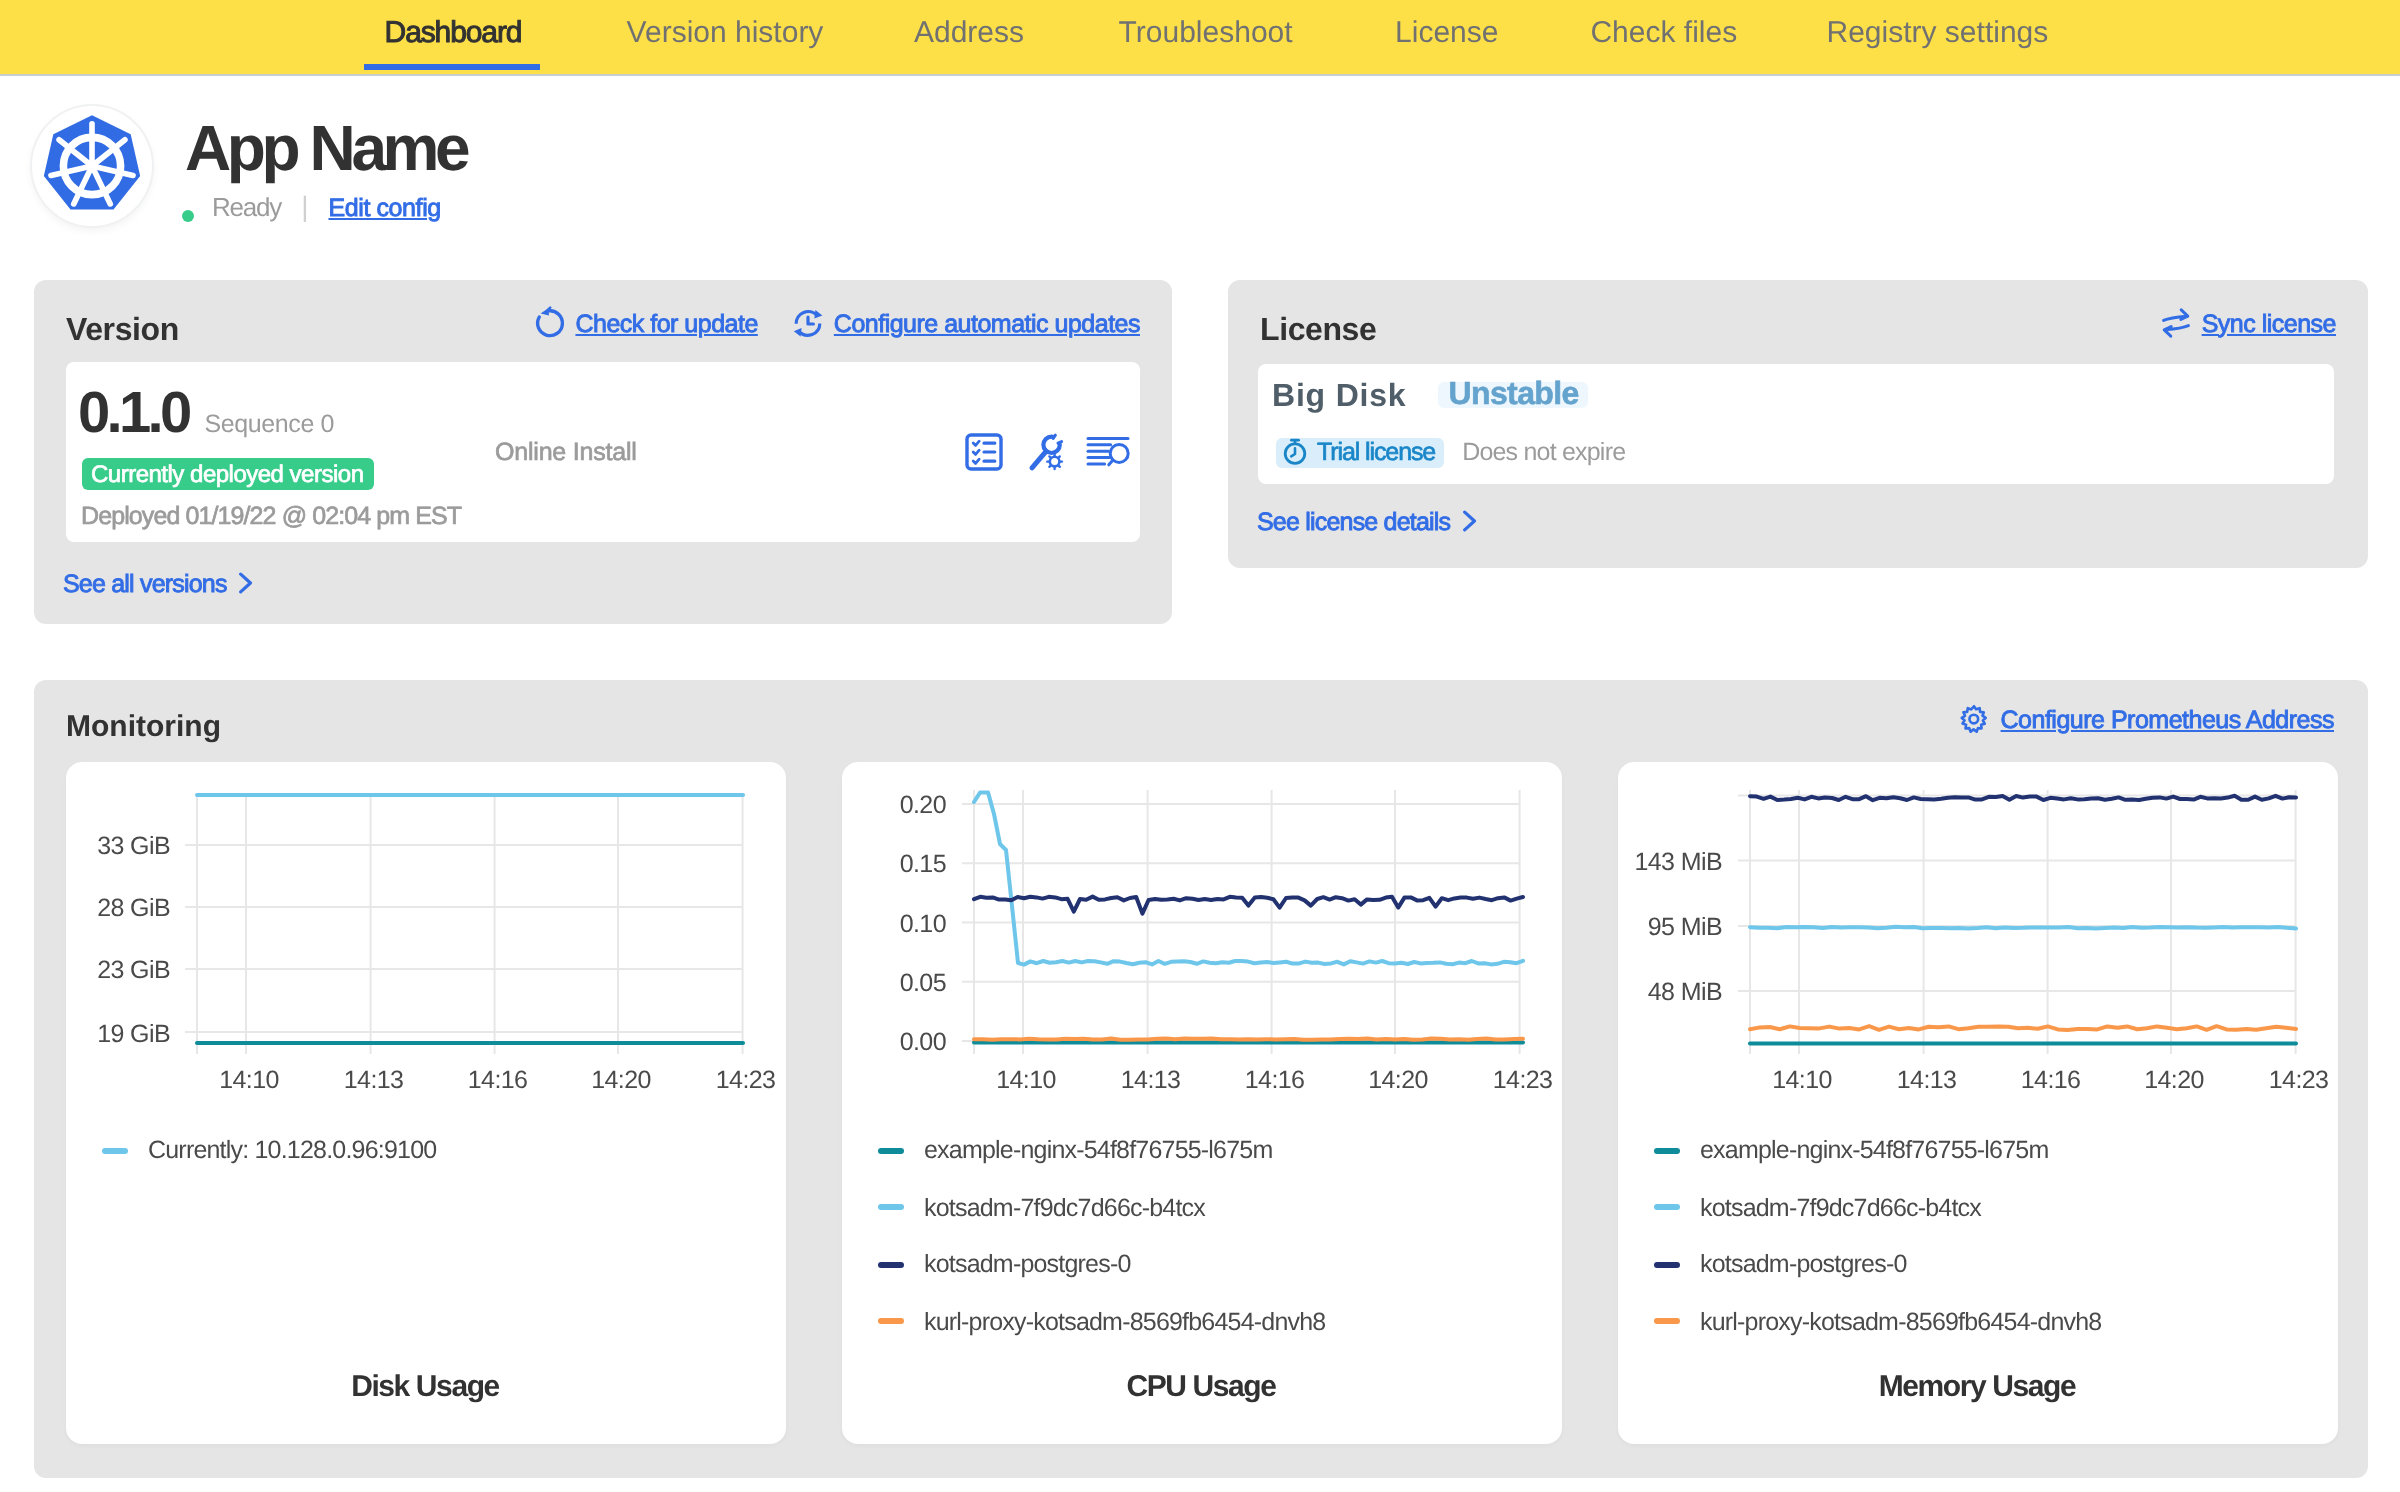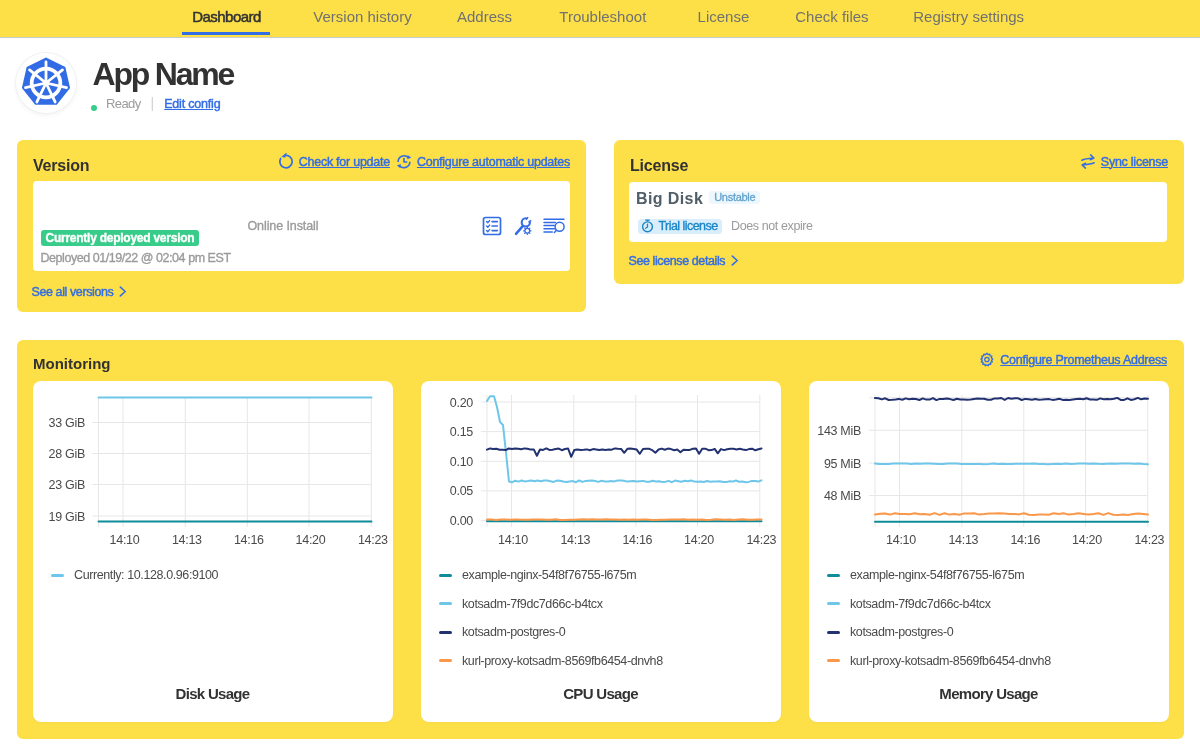--- a/index.html
+++ b/index.html
@@ -9,33 +9,33 @@
 .underline { position:absolute; left:181.7px; top:32px; width:88.3px; height:3px; background:#326de6; }
 .logo { position:absolute; left:16px; top:52.5px; width:60px; height:60px; border-radius:50%; background:#fff; box-shadow:0 0 0 1px #f0f1f2, 0 2px 5px rgba(0,0,0,.06); display:flex; align-items:center; justify-content:center; }
 .appname { position:absolute; left:92.5px; top:55.5px; font-size:32px; font-weight:700; color:#323232; letter-spacing:-2.2px; }
 .statusrow { position:absolute; left:90.5px; top:94px; height:17px; display:flex; align-items:flex-end; }
 .dot { width:6.5px; height:6.5px; border-radius:50%; background:#38cc8b; margin-right:9px; }
 .ready { color:#9b9b9b; font-size:13px; letter-spacing:-0.6px; }
 .sep { color:#d0d0d0; margin:0 10px; font-size:14px; }
 a { text-decoration:none; }
 .bluelink { color:#326de6; font-weight:400; -webkit-text-stroke:0.45px #326de6; font-size:12.5px; letter-spacing:-0.25px; display:inline-flex; align-items:center;text-decoration:underline; }
 .bluelink svg { margin-right:5px; }
-.card { position:absolute; background:#fde047; border-radius:6px; }
+.card { position:absolute; background:#e5e5e5; border-radius:6px; }
 .cardhead { position:absolute; left:16px; top:16.5px; font-size:16px; font-weight:700; color:#323232; letter-spacing:-0.2px; }
-.headlinks { position:absolute; right:15.5px; top:13px; display:flex; align-items:center; gap:6px; }
+.headlinks { position:absolute; right:15.5px; top:13px; display:flex; align-items:center; gap:17px; }
 .innercard { position:absolute; background:#fff; border-radius:4px; }
 .seelink { position:absolute; left:14.5px; font-size:12.5px; font-weight:400; -webkit-text-stroke:0.45px #326de6; color:#326de6; letter-spacing:-0.4px; display:flex; align-items:center; }
 .vnum { font-size:29px; font-weight:700; color:#323232; letter-spacing:-1.85px; }
 .seq { font-size:12.5px; color:#9b9b9b; margin-left:8px; letter-spacing:-0.2px; }
-.greenbadge { display:inline-block; background:#38cc8b; color:#fff; font-size:12px; font-weight:700; -webkit-text-stroke:0.35px #fff; border-radius:3px; padding:0 5px; line-height:16.3px; letter-spacing:-0.25px; }
+.greenbadge { display:inline-block; background:#38cc8b; color:#fff; font-size:12px; font-weight:400; -webkit-text-stroke:0.35px #fff; border-radius:3px; padding:0 5px; line-height:16.3px; letter-spacing:-0.25px; }
 .deployed { font-size:12.5px; color:#9b9b9b; font-weight:400; -webkit-text-stroke:0.35px #9b9b9b; letter-spacing:-0.45px; }
 .onlineinstall { font-size:12.5px; color:#9b9b9b; font-weight:400; -webkit-text-stroke:0.35px #9b9b9b; letter-spacing:-0.1px; }
 .vicons { display:flex; align-items:center; gap:10px; }
 .bigbank { font-size:16px; font-weight:700; color:#4f5e68; letter-spacing:0.4px; }
-.unstable { background:#eef7fd; color:#64a3cd; font-size:11px; font-weight:400; -webkit-text-stroke:0.3px #64a3cd; border-radius:3px; padding:0 5px; line-height:13px; margin-left:6px; margin-top:-2px; letter-spacing:-0.3px; }
+.unstable { background:#eef7fd; color:#64a3cd; font-size:16px; font-weight:700; -webkit-text-stroke:0.3px #64a3cd; border-radius:3px; padding:0 5px; line-height:13px; margin-left:16px; margin-top:-2px; letter-spacing:-0.3px; }
 .trialbadge { background:#d9eefa; color:#1a86c8; font-size:12.5px; font-weight:400; -webkit-text-stroke:0.35px #1a86c8; border-radius:3px; height:15.5px; padding:0 4px 0 3px; display:inline-flex; align-items:center; gap:5px; letter-spacing:-0.55px; }
 .noexpire { font-size:12.5px; color:#9b9b9b; margin-left:9.5px; letter-spacing:-0.4px; }
 .chartcard { position:absolute; top:381px; width:360px; height:341px; background:#fff; border-radius:8px; box-shadow:0 1px 2px rgba(0,0,0,.03); }
 .plot { position:absolute; left:0; top:0; }
 .axlab { font-size:12.5px; fill:#4a4a4a; font-family:"Liberation Sans",sans-serif; letter-spacing:-0.3px; }
 .ln { fill:none; stroke-width:2; stroke-linejoin:round; stroke-linecap:round; }
 .ln.lb { stroke:#6ec6ea; } .ln.teal { stroke:#0e8c99; } .ln.navy { stroke:#223271; } .ln.orange { stroke:#f9984a; }
 .legend { position:absolute; left:18.5px; top:180px; }
 .lrow { display:flex; align-items:center; height:28.5px; }
 .dash { width:13px; height:3px; border-radius:1.5px; margin-right:10px; flex:none; }
@@ -92,20 +92,24 @@
           <g stroke="#326de6" stroke-width="1.6" fill="none">
             <path d="M2.1 8.9 A6.0 6.0 0 0 1 12.5 4.7"></path>
             <path d="M13.9 8.7 A6.0 6.0 0 0 1 3.5 12.7"></path>
             <path d="M8.0 5.6 L8.0 9.0 L10.7 9.0" stroke-linecap="round" stroke-linejoin="round"></path>
           </g>
           <polygon points="11.7,2.0 15.2,4.8 11.2,6.3" fill="#326de6"></polygon>
           <polygon points="4.3,15.3 0.9,12.6 4.8,11.0" fill="#326de6"></polygon>
         </svg>Configure automatic updates</a>
   </div>
   <div class="innercard" style="left:15.5px; top:41px; width:537.5px; height:89.5px;">
+    <div style="position:absolute; left:6.5px; top:10px; display:flex; align-items:baseline;">
+        <span class="vnum">0.1.0</span>
+        <span class="seq">Sequence 0</span>
+      </div>
     <div style="position:absolute; left:8px; top:46.5px;"><span class="greenbadge">Currently deployed version</span></div>
     <div style="position:absolute; left:8px; top:70px;" class="deployed">Deployed 01/19/22 @ 02:04 pm EST</div>
     <div class="onlineinstall" style="position:absolute; left:215px; top:38px;">Online Install</div>
     <div class="vicons" style="position:absolute; right:5px; top:34px;">
         <svg width="20" height="20" viewBox="0 0 20 20" fill="none">
           <rect x="1.5" y="1.5" width="17" height="17" rx="2" stroke="#326de6" stroke-width="1.7"></rect>
           <path d="M4.6 5.5 L5.8 6.7 L7.6 4.6" stroke="#326de6" stroke-width="1.4" stroke-linecap="round" stroke-linejoin="round"></path>
           <path d="M4.6 10 L5.8 11.2 L7.6 9.1" stroke="#326de6" stroke-width="1.4" stroke-linecap="round" stroke-linejoin="round"></path>
           <path d="M4.6 14.5 L5.8 15.7 L7.6 13.6" stroke="#326de6" stroke-width="1.4" stroke-linecap="round" stroke-linejoin="round"></path>
           <path d="M10 5.6 L15.4 5.6 M10 10 L15.4 10 M10 14.6 L15.4 14.6" stroke="#326de6" stroke-width="1.6" stroke-linecap="round"></path>

